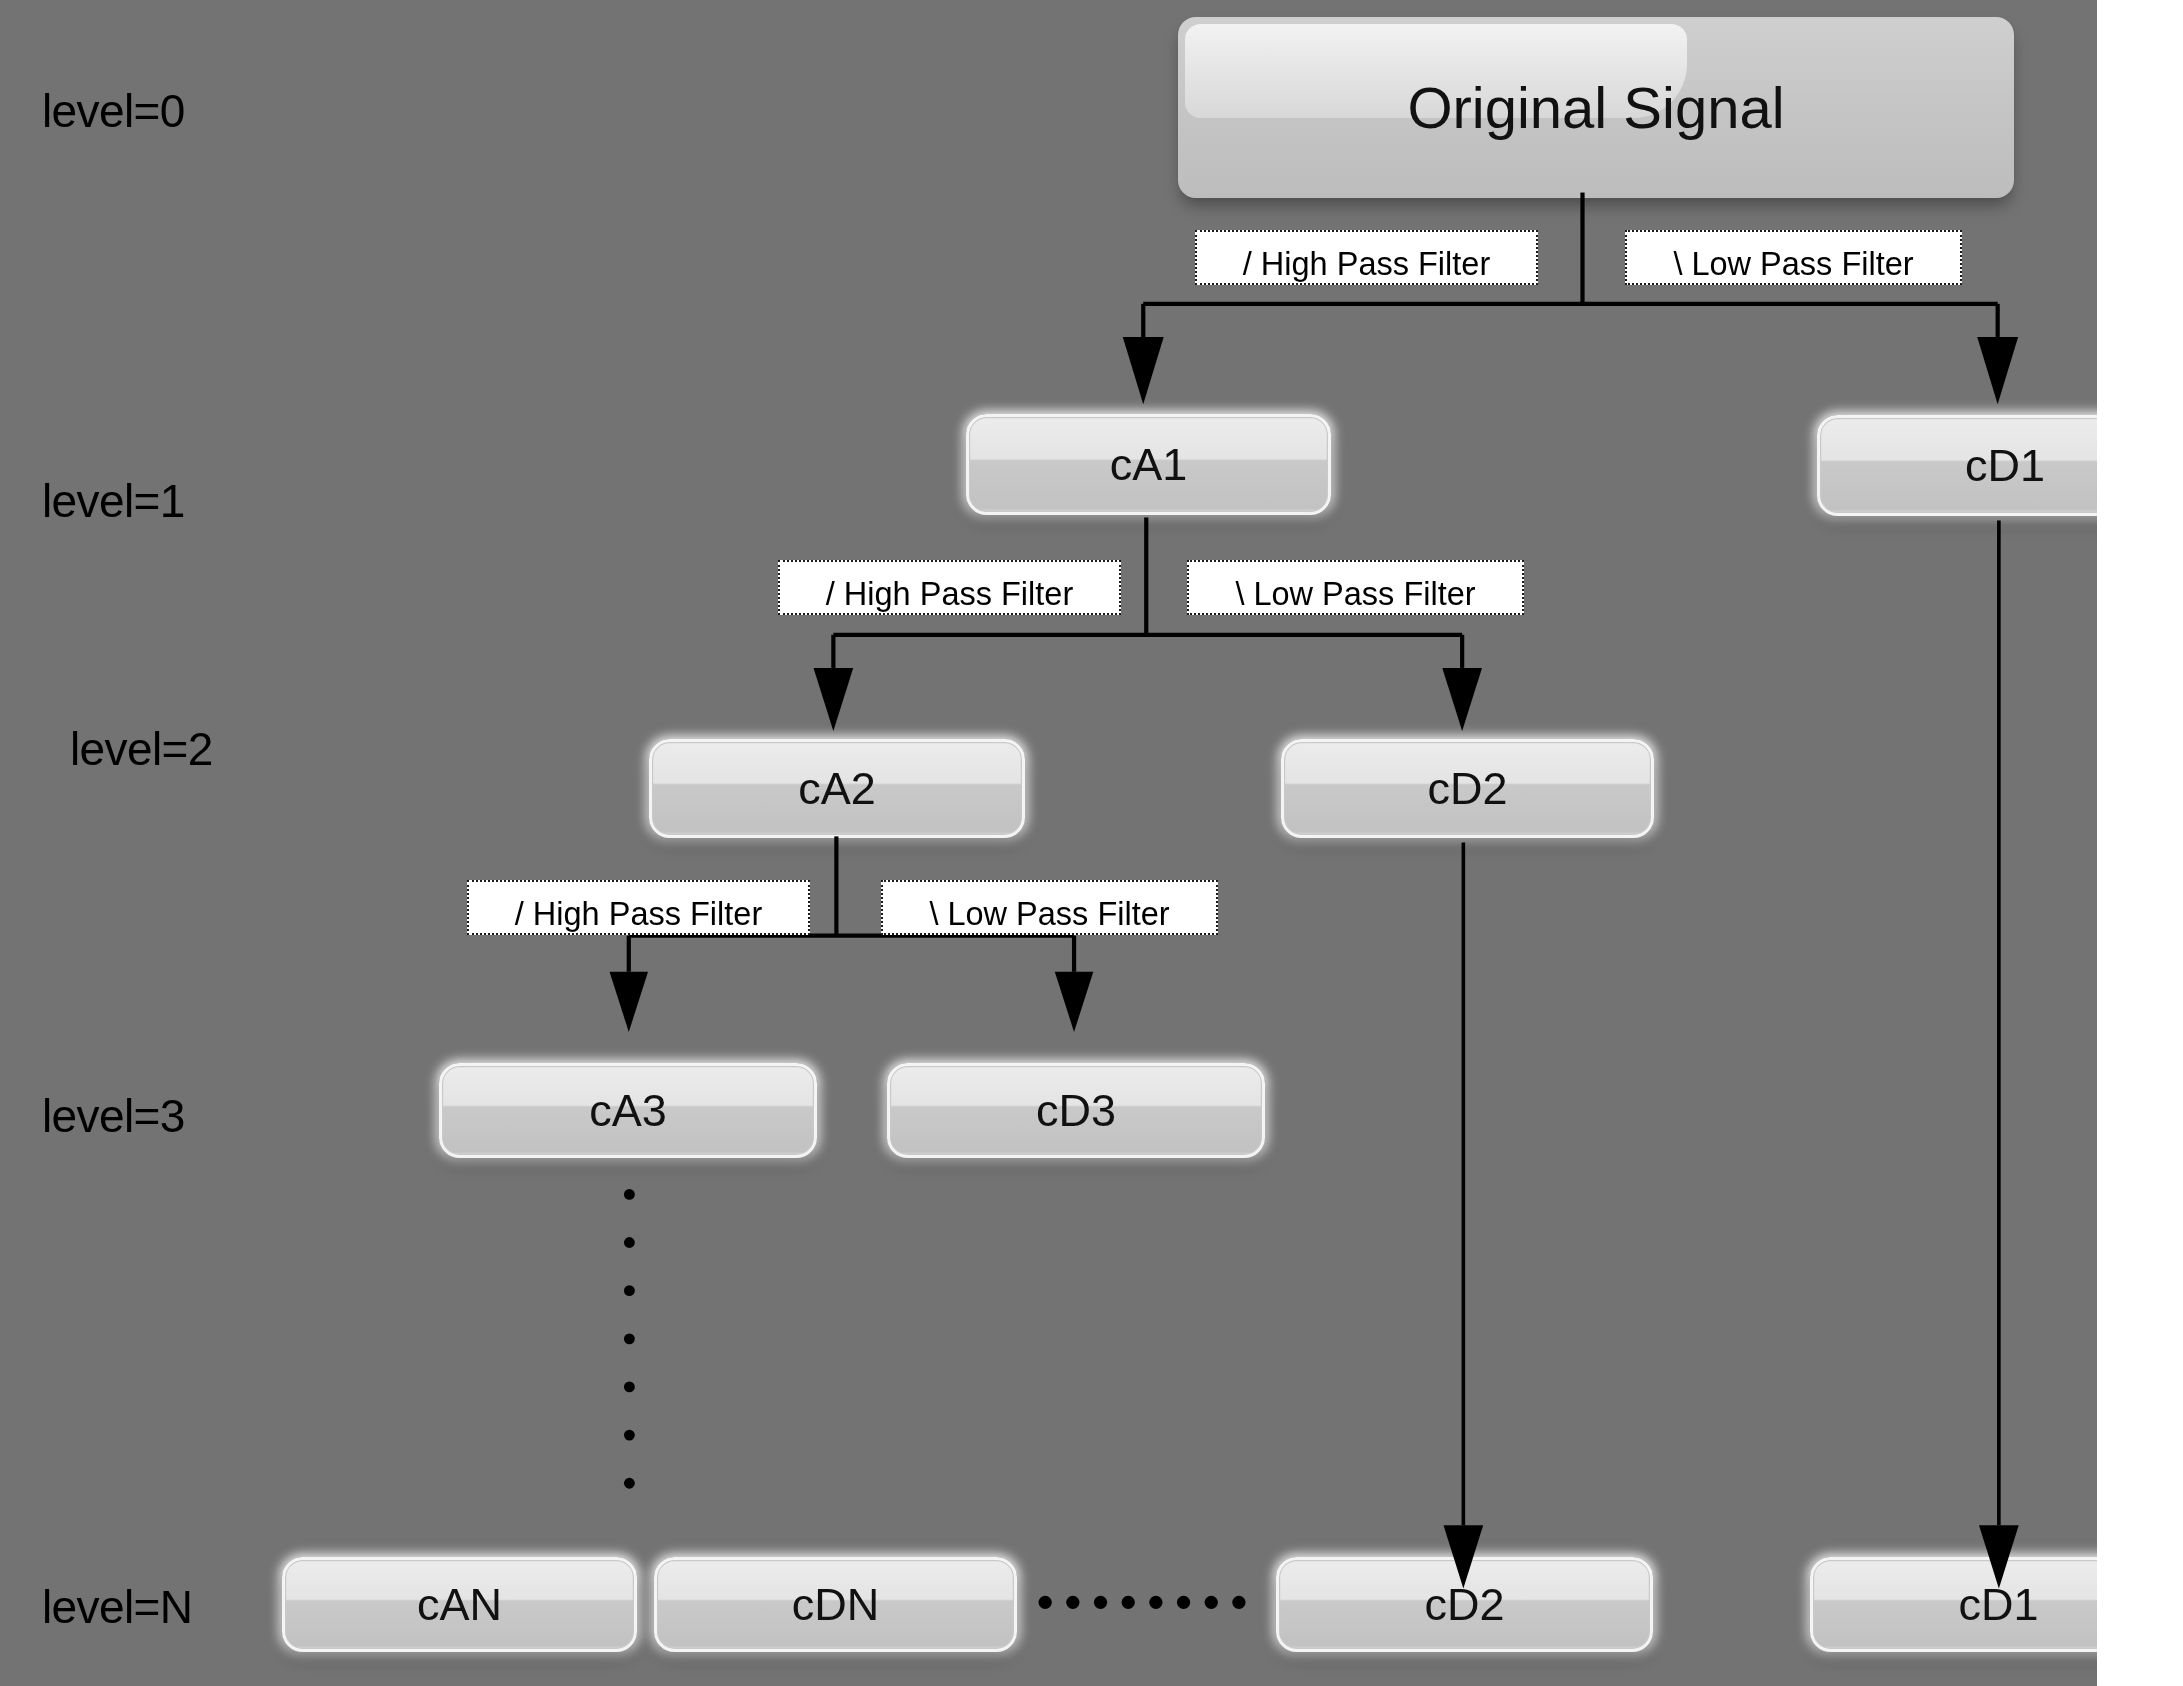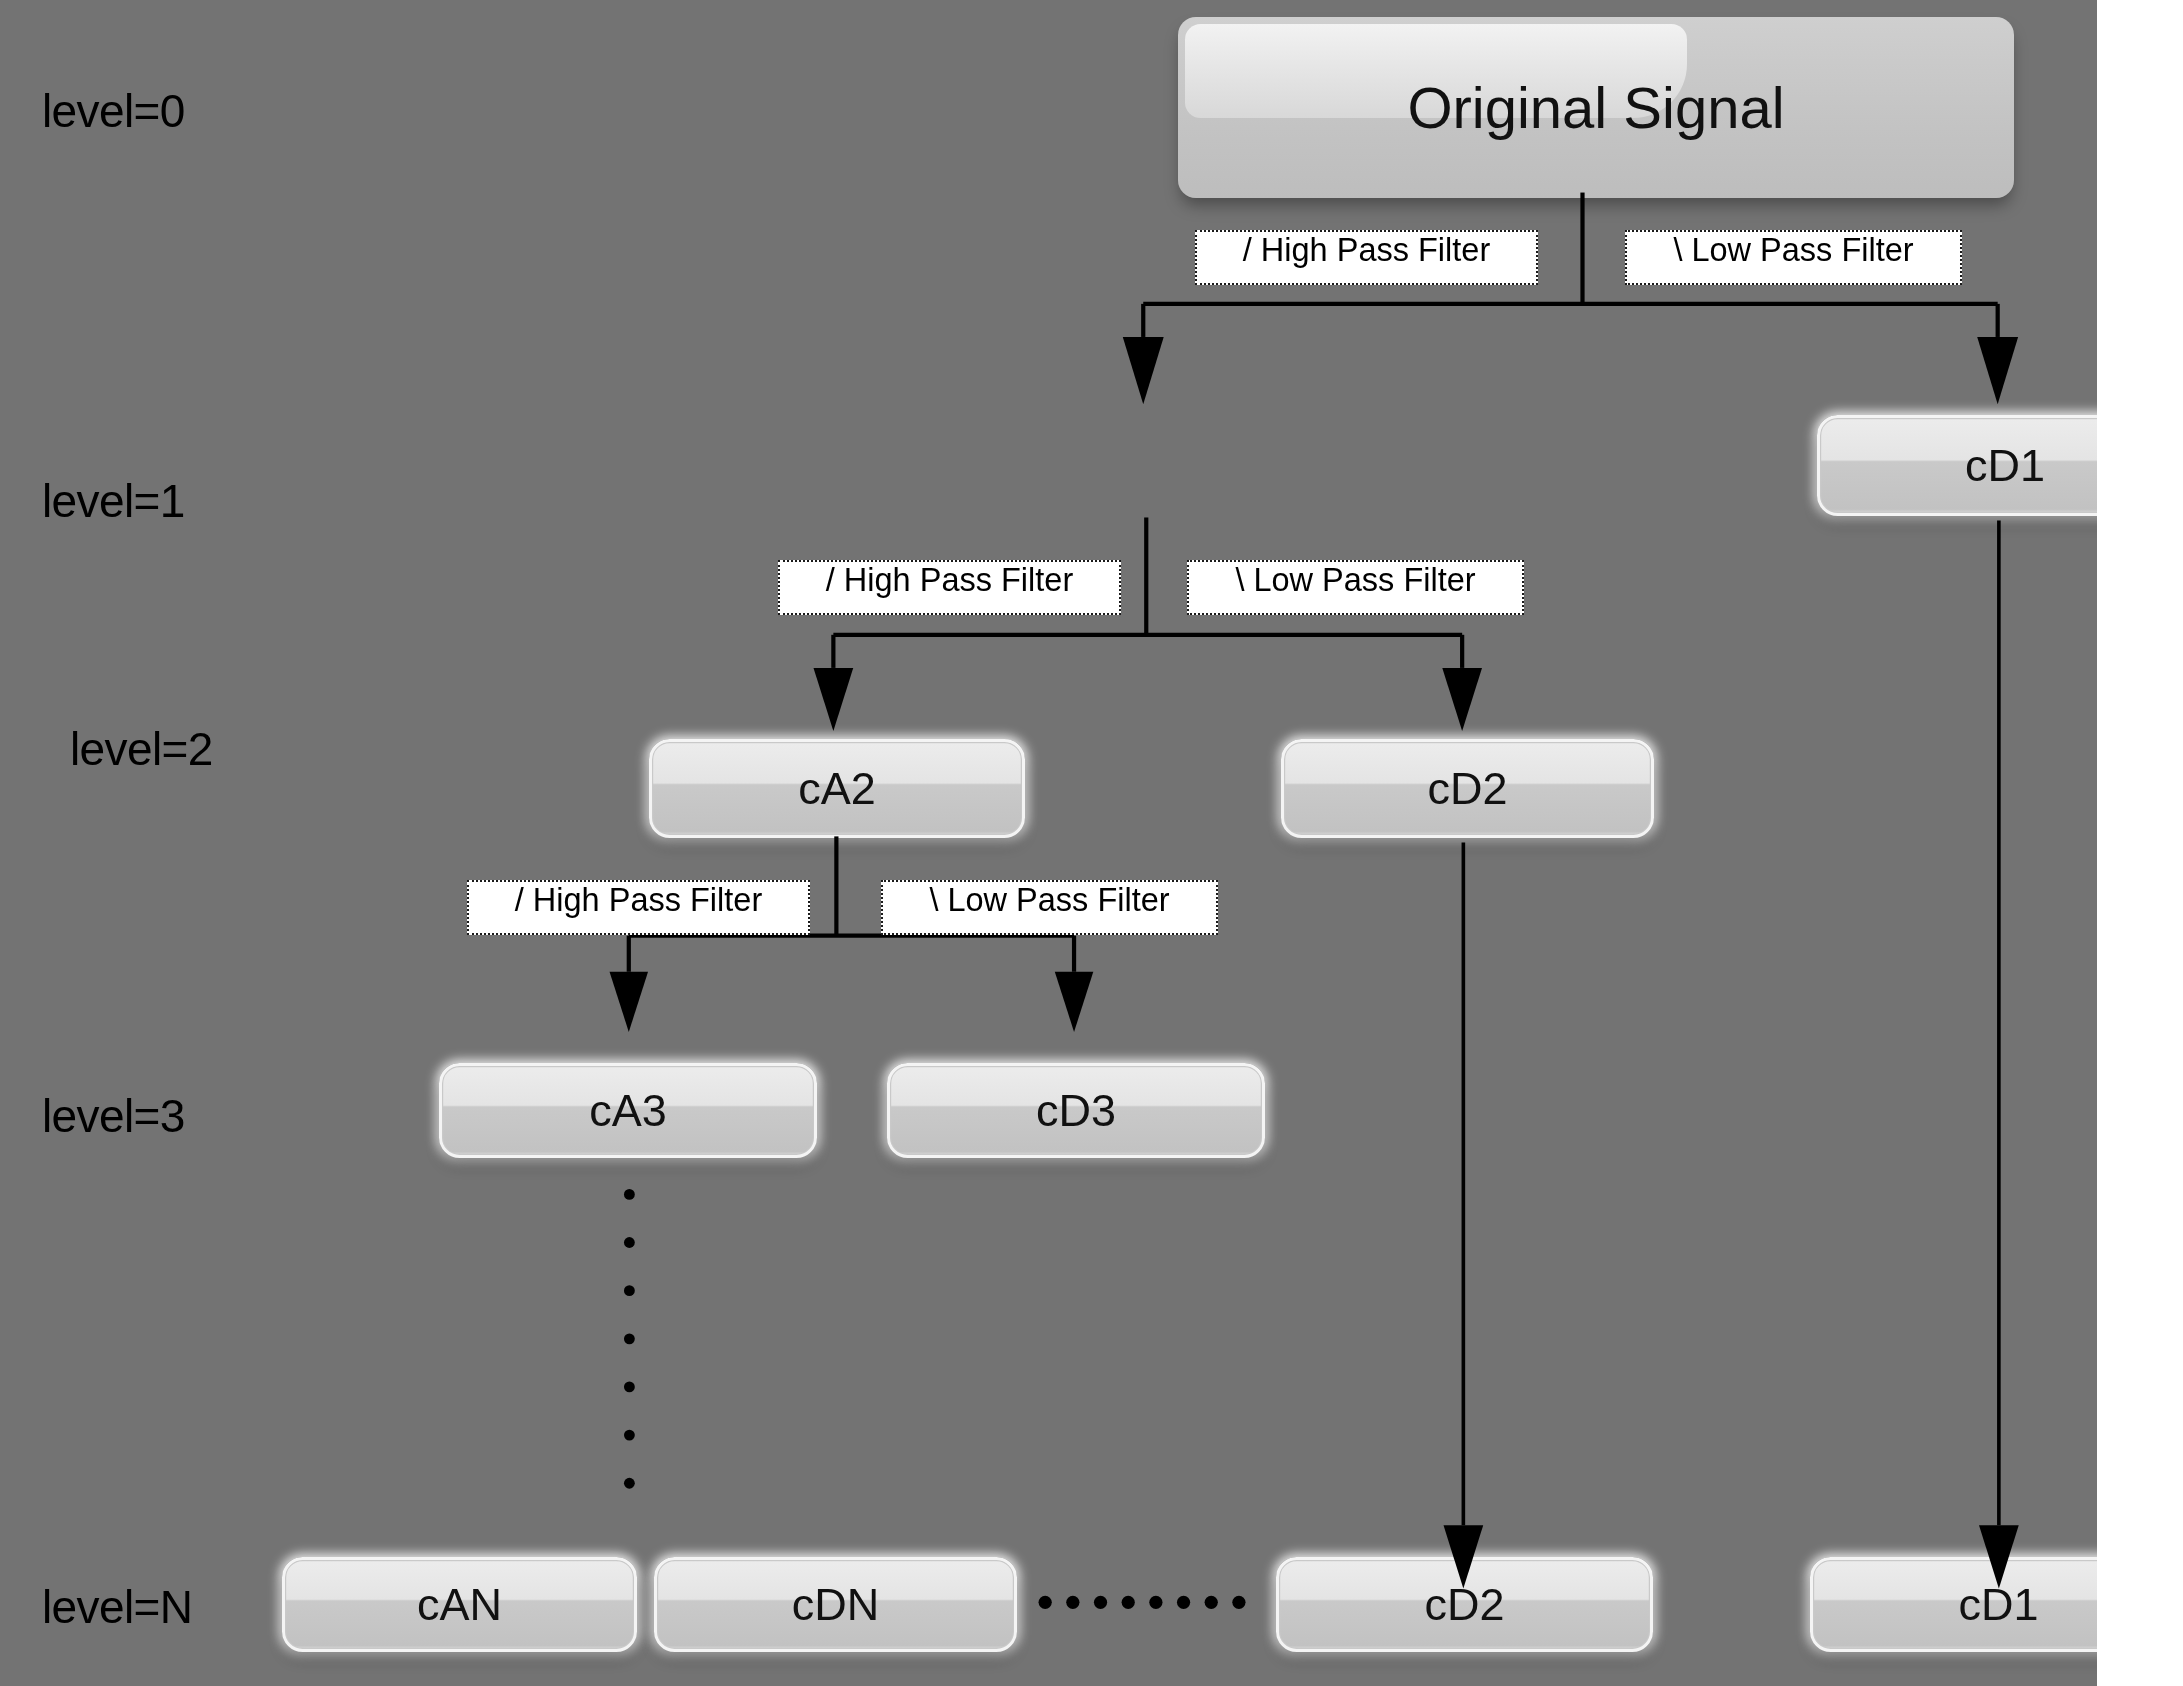--- a/index.html
+++ b/index.html
@@ -86,21 +86,21 @@
     white-space: nowrap;
   }
 
   
   .filter-tag {
     position: absolute;
     box-sizing: border-box;
     border: 2.4px dotted #1a1a1a;
     background: #ffffff;
     display: flex;
-    align-items: flex-start;
+    align-items: flex-end;
     justify-content: center;
     padding: 0 10.8px;
     z-index: 5;
   }
   .filter-tag span {
     font-family: "Liberation Sans", sans-serif;
     font-size: 32.5px;
     color: #000000;
     white-space: nowrap;
   }
@@ -211,20 +211,23 @@
     <div class="node-label">Original Signal</div>
   </div>
 
   <div class="filter-tag" style="left:1195px; top:230px; width:343px; height:55px;">
     <span>/ High Pass Filter</span>
   </div>
   <div class="filter-tag" style="left:1625px; top:230px; width:337px; height:55px;">
     <span>\ Low Pass Filter</span>
   </div>
 
+  <div class="node" style="left:966px; top:414px; width:365px; height:101px;">
+    <div class="node-label">cA1</div>
+  </div>
   <div class="node" style="left:1817px; top:415px; width:376px; height:101px;">
     <div class="node-label">cD1</div>
   </div>
 
   <div class="filter-tag" style="left:778px; top:560px; width:343px; height:55px;">
     <span>/ High Pass Filter</span>
   </div>
   <div class="filter-tag" style="left:1187px; top:560px; width:337px; height:55px;">
     <span>\ Low Pass Filter</span>
   </div>

